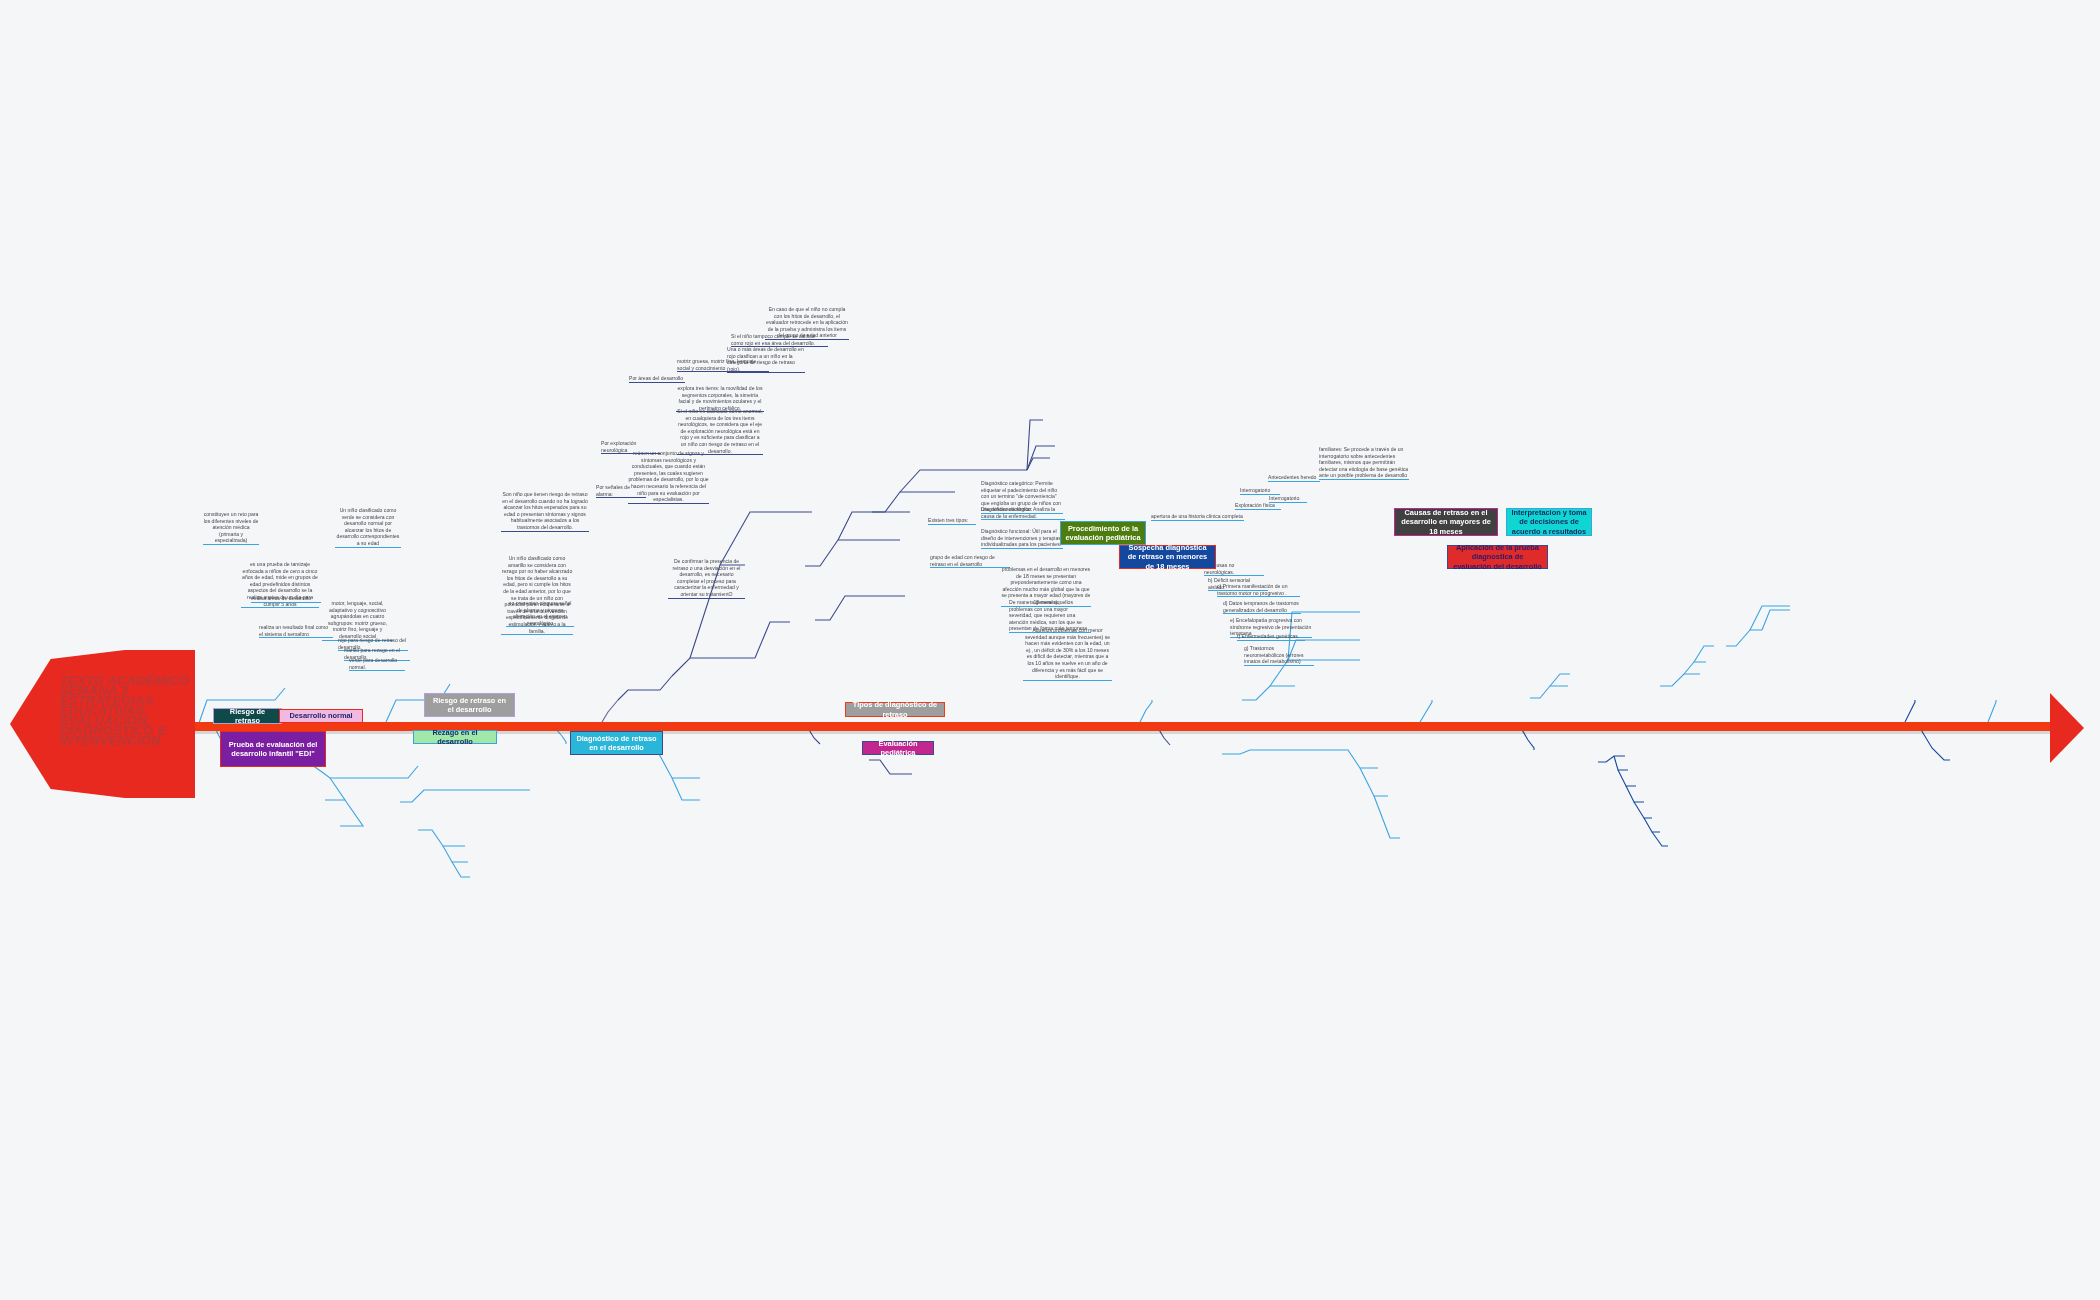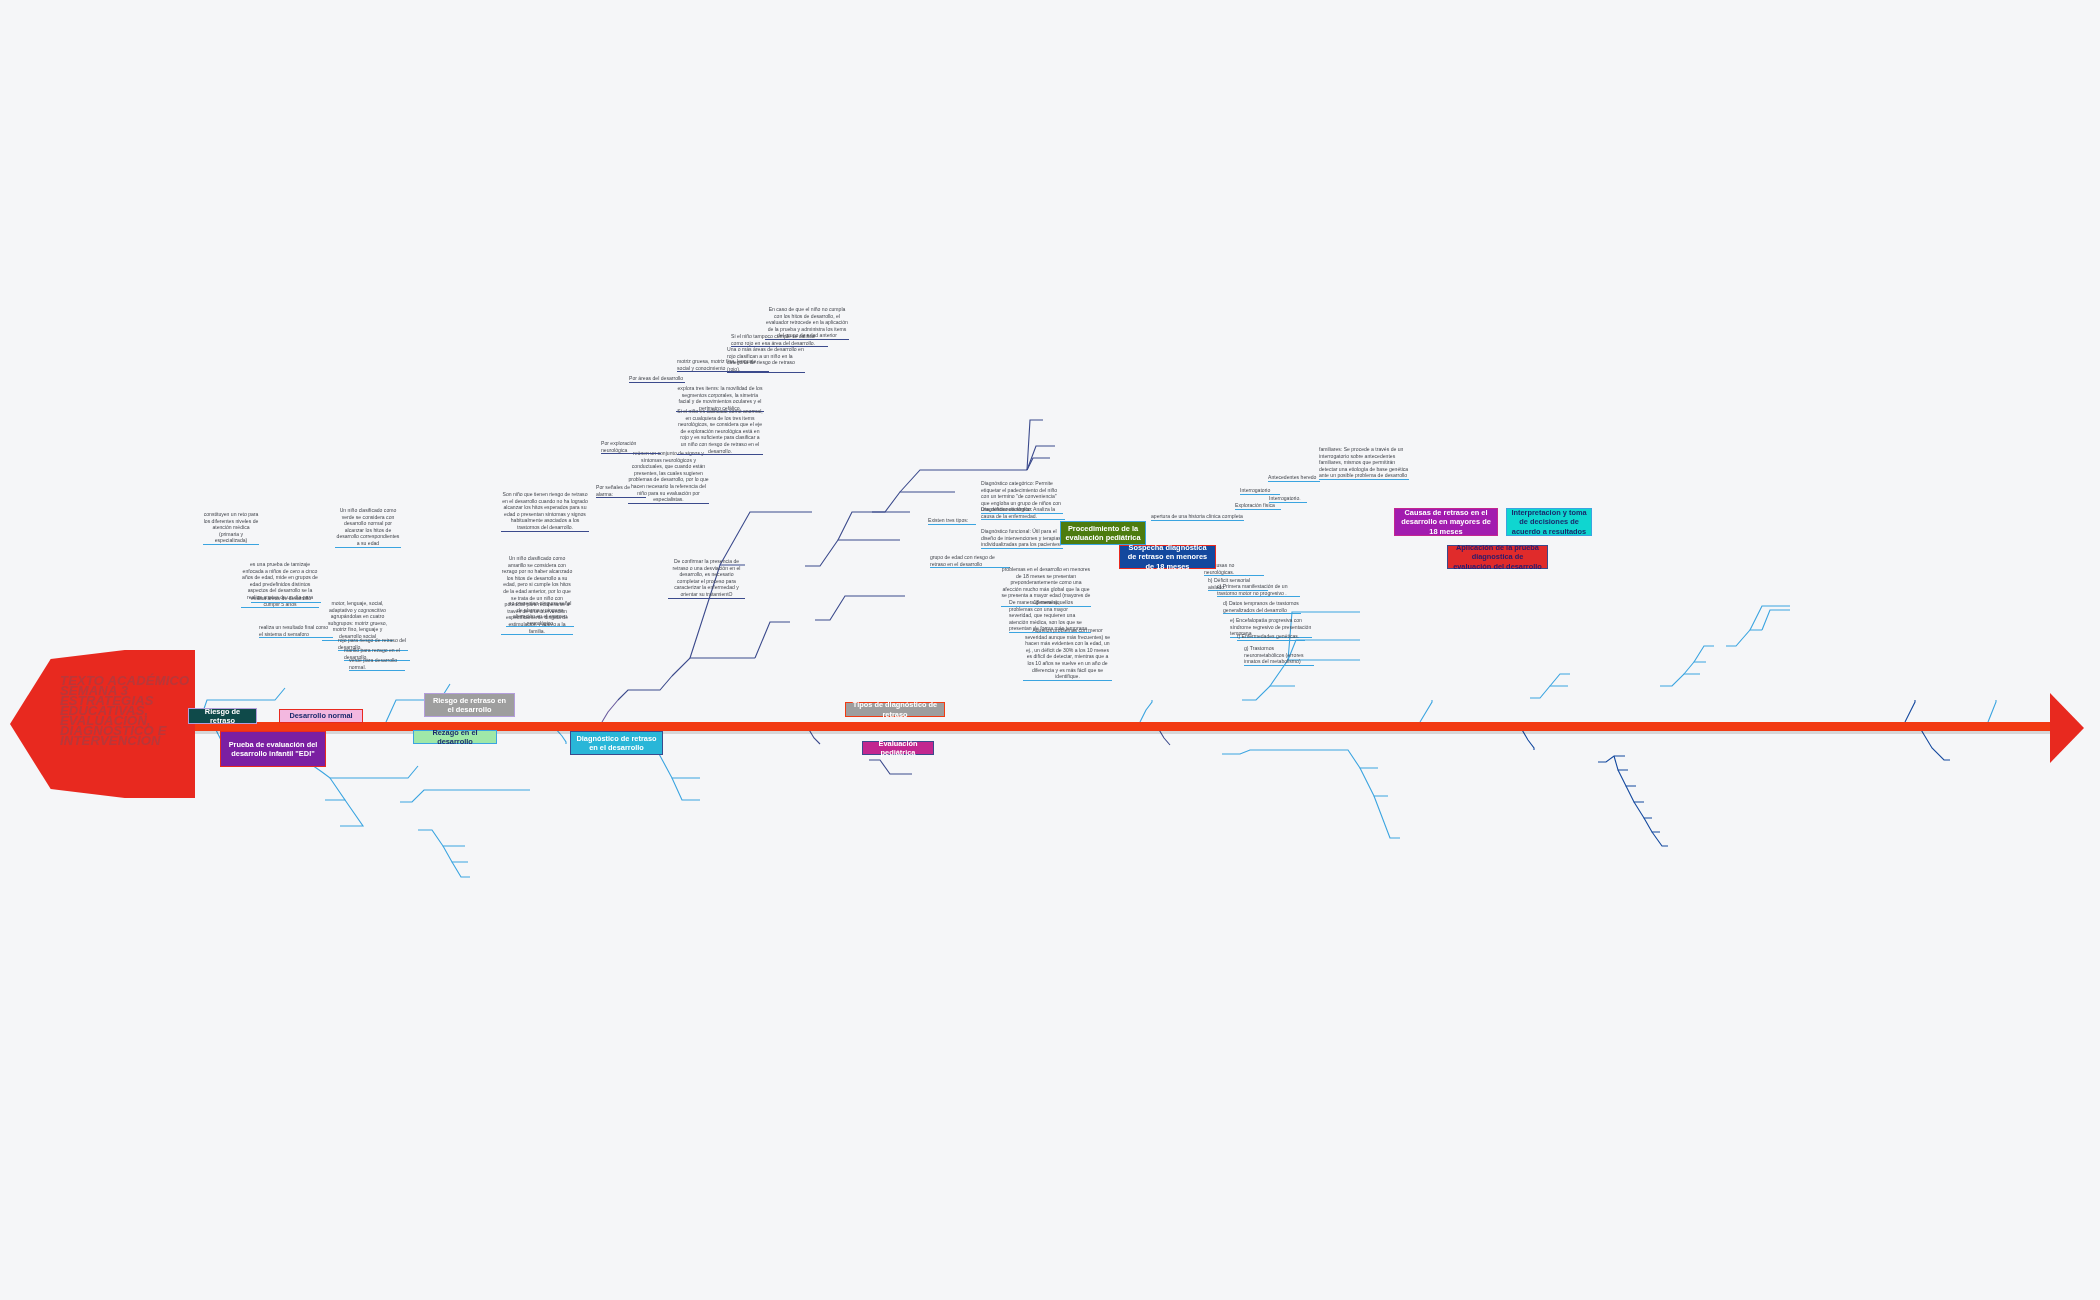--- a/index.html
+++ b/index.html
@@ -150,21 +150,21 @@
   </svg>
 
   <div class="spine"></div>
   <div class="spine-shadow"></div>
 
   <div class="head"></div>
   <div class="head-label">TEXTO ACADÉMICO SEMANA 3 ESTRATEGIAS EDUCATIVAS, EVALUACIÓN, DIAGNÓSTICO E INTERVENCIÓN</div>
 
   <div class="tail"></div>
 
-  <div class="cat" style="left:188px;top:708px;width:69px;height:16px;background:#0f4a4a;color:#fff;border:1.6px solid #b39ddb;">
+  <div class="cat" style="left:213px;top:708px;width:69px;height:16px;background:#0f4a4a;color:#fff;border:1.6px solid #b39ddb;">
     <span>Riesgo de retraso</span>
     </div>
 
   <div class="cat" style="left:220px;top:731px;width:106px;height:36px;background:#7b1fa2;color:#fff;border:1.6px solid #e8291f;">
     <span>Prueba de evaluación del desarrollo infantil "EDI"</span>
     </div>
 
   <div class="cat" style="left:279px;top:709px;width:84px;height:14px;background:#f3b8e0;color:#1a2a6c;border:1.6px solid #e8291f;">
     <span>Desarrollo normal</span>
     </div>
@@ -191,21 +191,21 @@
 
   <div class="cat" style="left:1060px;top:521px;width:86px;height:24px;background:#4d7c0f;color:#fff;border:1.6px solid #3aa4e0;
               position:absolute;">
     <span>Procedimiento de la evaluación pediátrica</span>
     </div>
 
   <div class="cat" style="left:1119px;top:545px;width:97px;height:24px;background:#13489e;color:#fff;border:1.6px solid #e8291f;">
     <span>Sospecha diagnóstica de retraso en menores de 18 meses</span>
     </div>
 
-  <div class="cat" style="left:1394px;top:508px;width:104px;height:28px;background:#a21caf;color:#fff;border:1.6px solid #c2278f;">
+  <div class="cat" style="left:1394px;top:508px;width:104px;height:28px;background:#404040;color:#fff;border:1.6px solid #c2278f;">
     <span>Causas de retraso en el desarrollo en mayores de 18 meses</span>
     </div>
 
   <div class="cat" style="left:1447px;top:545px;width:101px;height:24px;background:#e02b2b;color:#2b1a6c;border:1.6px solid #3b4a8c;">
     <span>Aplicación de la prueba diagnostica de evaluación del desarrollo</span>
     </div>
 
   <div class="cat" style="left:1506px;top:508px;width:86px;height:28px;background:#0fd6d0;color:#1a2a6c;border:1.6px solid #3aa4e0;">
     <span>Interpretacion y toma de decisiones de acuerdo a resultados</span>
     </div>

